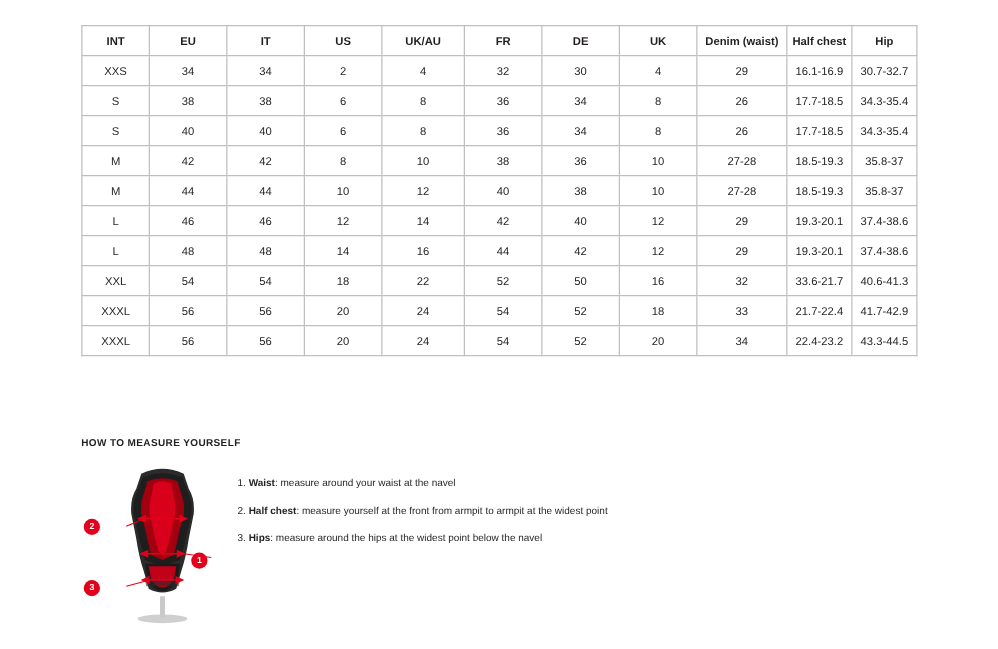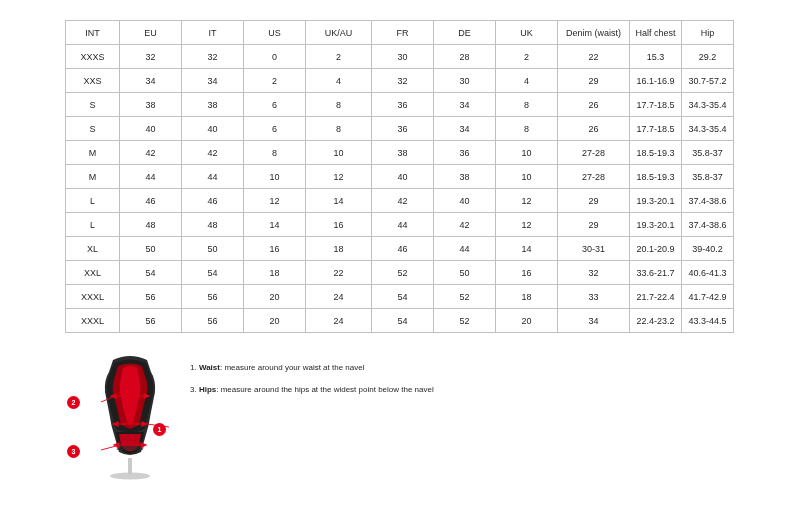--- a/index.html
+++ b/index.html
@@ -40,21 +40,21 @@
     text-align: center;
     vertical-align: middle;
     font-size: 9px;
     font-family: "Liberation Sans", sans-serif;
     color: #231f20;
     padding: 0 2px;
     font-weight: normal;
     white-space: nowrap;
   }
   table.size-table thead th {
-    font-weight: normal;
+    font-weight: bold;
   }
   
   col.c0 { width: 54px; }
   col.c1 { width: 62px; }
   col.c2 { width: 62px; }
   col.c3 { width: 62px; }
   col.c4 { width: 66px; }
   col.c5 { width: 62px; }
   col.c6 { width: 62px; }
   col.c7 { width: 62px; }
@@ -156,44 +156,31 @@
             <th>FR</th>
             <th>DE</th>
             <th>UK</th>
             <th class="cell-left">Denim (waist)</th>
             <th class="cell-left">Half chest</th>
             <th class="cell-left">Hip</th>
           </tr>
       </thead>
       <tbody id="tbody">
           <tr>
-            <td>XXXS</td>
-            <td>32</td>
-            <td>32</td>
-            <td>0</td>
-            <td>2</td>
-            <td>30</td>
-            <td>28</td>
-            <td>2</td>
-            <td>22</td>
-            <td class="cell-left">15.3</td>
-            <td class="cell-left">29.2</td>
-          </tr>
-          <tr>
             <td>XXS</td>
             <td>34</td>
             <td>34</td>
             <td>2</td>
             <td>4</td>
             <td>32</td>
             <td>30</td>
             <td>4</td>
             <td>29</td>
             <td class="cell-left">16.1-16.9</td>
-            <td class="cell-left">30.7-57.2</td>
+            <td class="cell-left">30.7-32.7</td>
           </tr>
           <tr>
             <td>S</td>
             <td>38</td>
             <td>38</td>
             <td>6</td>
             <td>8</td>
             <td>36</td>
             <td>34</td>
             <td>8</td>
@@ -260,33 +247,20 @@
             <td>14</td>
             <td>16</td>
             <td>44</td>
             <td>42</td>
             <td>12</td>
             <td>29</td>
             <td class="cell-left">19.3-20.1</td>
             <td class="cell-left">37.4-38.6</td>
           </tr>
           <tr>
-            <td>XL</td>
-            <td>50</td>
-            <td>50</td>
-            <td>16</td>
-            <td>18</td>
-            <td>46</td>
-            <td>44</td>
-            <td>14</td>
-            <td>30-31</td>
-            <td class="cell-left">20.1-20.9</td>
-            <td class="cell-left">39-40.2</td>
-          </tr>
-          <tr>
             <td>XXL</td>
             <td>54</td>
             <td>54</td>
             <td>18</td>
             <td>22</td>
             <td>52</td>
             <td>50</td>
             <td>16</td>
             <td>32</td>
             <td class="cell-left">33.6-21.7</td>
@@ -316,20 +290,21 @@
             <td>20</td>
             <td>34</td>
             <td class="cell-left">22.4-23.2</td>
             <td class="cell-left">43.3-44.5</td>
           </tr>
         </tbody>
     </table>
   </div>
 
   <div class="measure-section">
+    <div class="measure-title">HOW TO MEASURE YOURSELF</div>
     <div class="measure-body">
 
       <div class="figure-col">
         <svg class="mannequin" width="95" height="130" viewBox="0 0 95 130">
 
           <ellipse cx="47" cy="126" rx="20" ry="3.5" fill="#cfcfcf"></ellipse>
           <rect x="45" y="108" width="4" height="17" fill="#c9c9c9"></rect>
 
           <path d="M30 10 Q47 2 64 10 L68 22 Q73 30 72 42 L68 62 Q66 76 62 88 L58 102 Q47 108 36 102 L32 88 Q28 76 26 62 L22 42 Q21 30 26 22 Z" fill="#2b2b2b"></path>
 
@@ -364,20 +339,24 @@
         <div class="badge badge-2">2</div>
         <div class="badge badge-3">3</div>
       </div>
 
       <div class="notes-col">
         <div class="note">
           <span>1.</span>
           <b>Waist</b><span>: measure around your waist at the navel</span>
         </div>
         <div class="note">
+          <span>2.</span>
+          <b>Half chest</b><span>: measure yourself at the front from armpit to armpit at the widest point</span>
+        </div>
+        <div class="note">
           <span>3.</span>
           <b>Hips</b><span>: measure around the hips at the widest point below the navel</span>
         </div>
       </div>
 
     </div>
   </div>
 
 </div>
 

